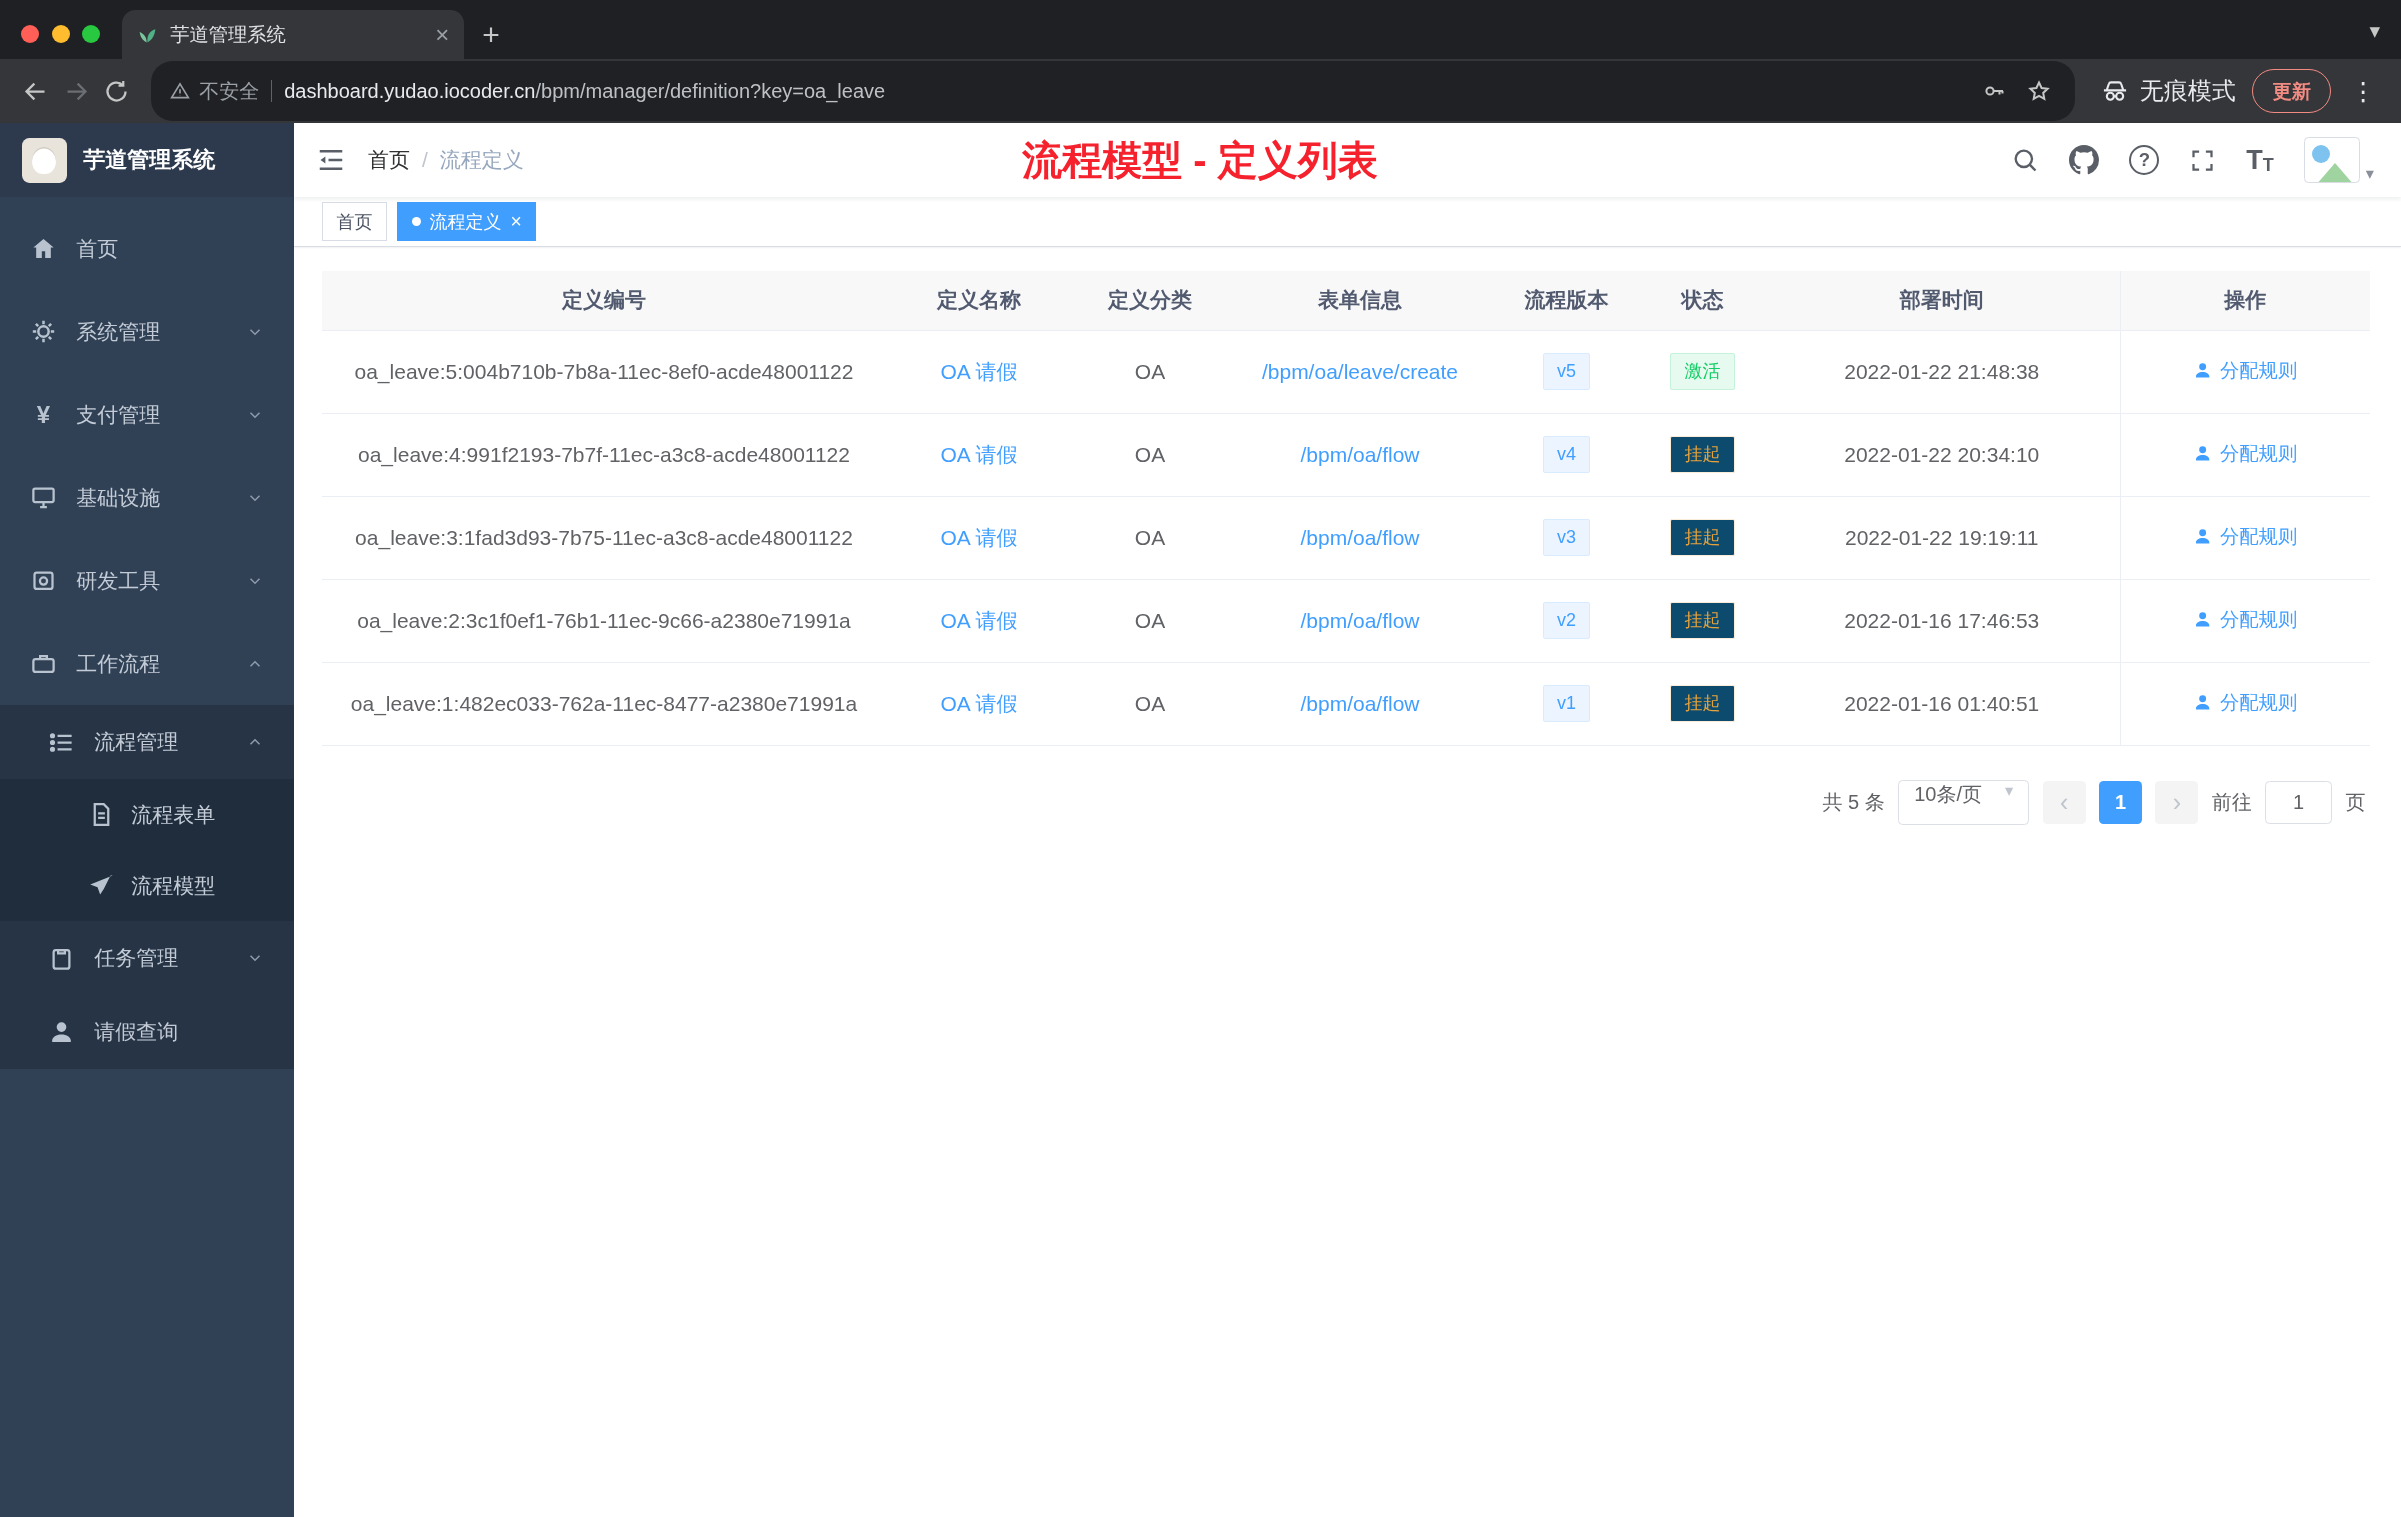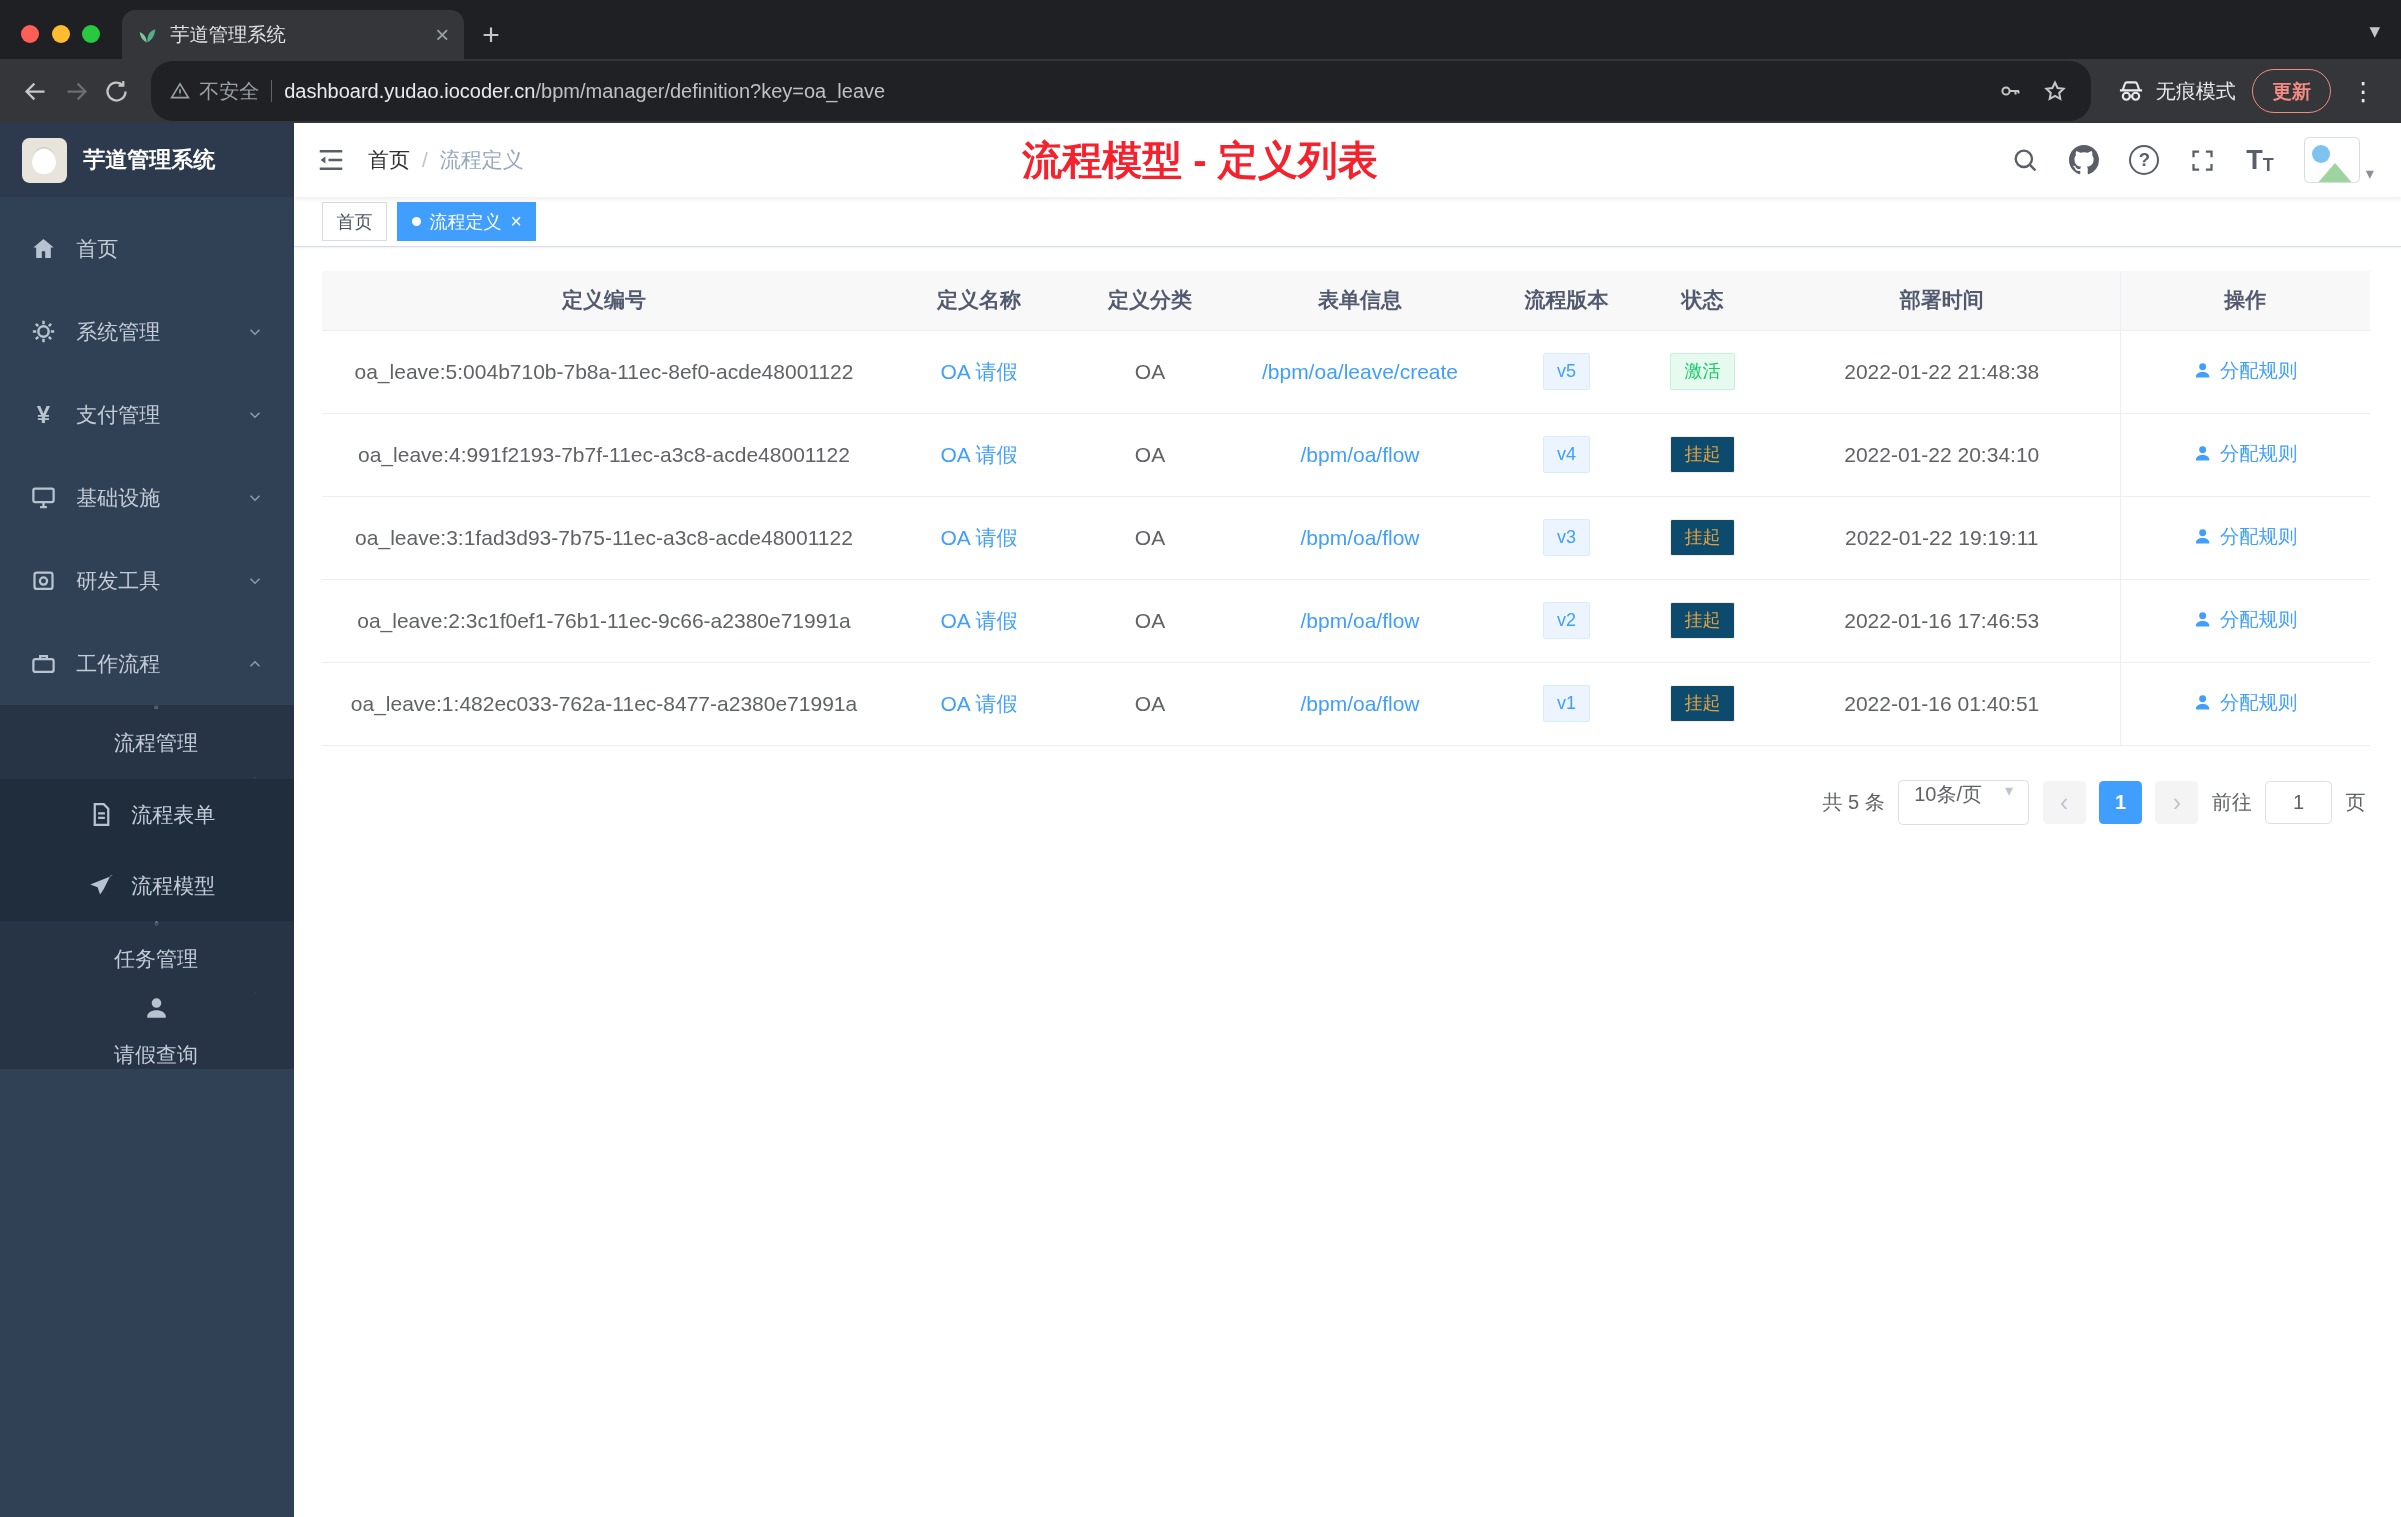--- a/index.html
+++ b/index.html
@@ -22,41 +22,41 @@
 
   .addressbar { height:64px; background:#35363a; display:flex; align-items:center; padding:0 19.3px; gap:7.4px; }
   .nav-ic { width:33px; height:33px; display:flex; align-items:center; justify-content:center; color:#c4c7c5; }
   .nav-ic.dim { color:#6b6e72; }
   .urlbox { flex:1; height:60px; background:#202124; border-radius:21.5px; margin:0 10.4px;
     display:flex; align-items:center; padding:0 19.3px; gap:12px; font-size:20px; color:#9aa0a6; }
   .sec { display:flex; align-items:center; gap:9px; color:#9aa0a6; }
   .url-div { width:0; height:22px; border-left:1.5px solid #5f6368; }
   .host { color:#e8eaed; } .path { color:#bdc1c6; }
   .url-sp { flex:1; }
-  .incog { display:flex; align-items:center; gap:10.4px; color:#e8eaed; font-size:20px; margin:0 9px; white-space:nowrap; }
+  .incog { display:flex; align-items:center; gap:10.4px; color:#e8eaed; font-size:24px; margin:0 9px; white-space:nowrap; }
   .update-chip { border:1.5px solid #f28b82; color:#f28b82; border-radius:24px; padding:7.4px 19.3px;
     font-size:19.3px; font-weight:700; white-space:nowrap; }
   .dots { color:#e8eaed; font-size:25px; margin:0 6px 0 12px; }
 
   
   .app { display:flex; height:1395px; }
 
   
   .sidebar { width:294px; background:#304156; color:#c3cbd6; flex-shrink:0; display:flex; flex-direction:column; }
   .logo { height:74px; background:#2d3a4e; display:flex; align-items:center; gap:16.3px; padding:0 22px; }
   .logo-img { width:45px; height:45px; border-radius:7.4px; background:#e8e4dc; position:relative; overflow:hidden; }
   .logo-img::after { content:""; position:absolute; left:10.4px; top:9px; width:24px; height:27px;
     background:#fff; border-radius:50% 50% 45% 45%; box-shadow:0 1.5px 0 #cfc9bf inset; }
   .logo-title { color:#fff; font-size:22px; font-weight:700; white-space:nowrap; }
   .menu { font-size:21px; padding-top:10.4px; }
   .mi { height:83px; display:flex; align-items:center; gap:19.3px; padding:0 30px; cursor:pointer; white-space:nowrap; }
   .mi .chev { margin-left:auto; color:#8f9bab; }
   .sub2 { background:#263445; }
   .sub3 { background:#1f2d3d; }
-  .mi.l2 { height:74px; padding-left:48px;flex-direction:column; }
+  .mi.l2 { height:74px; padding-left:48px; }
   .mi.l3 { height:71px; padding-left:88px; gap:16.3px; }
   .micon { width:27px; height:27px; color:#b8c3cf; }
 
   
   .main { flex:1; min-width:0; background:#fff; display:flex; flex-direction:column; }
   .navbar { height:74px; background:#fff; display:flex; align-items:center; position:relative; z-index:3;
     box-shadow:0 1.5px 4.5px rgba(0,21,41,.08); }
   .hamburger { padding:0 22px; color:#5a5e66; cursor:pointer; }
   .crumb { font-size:21px; display:flex; align-items:center; gap:12px; }
   .crumb .c1 { color:#303133; } .crumb .sep { color:#c0c4cc; } .crumb .c2 { color:#97a8be; }

